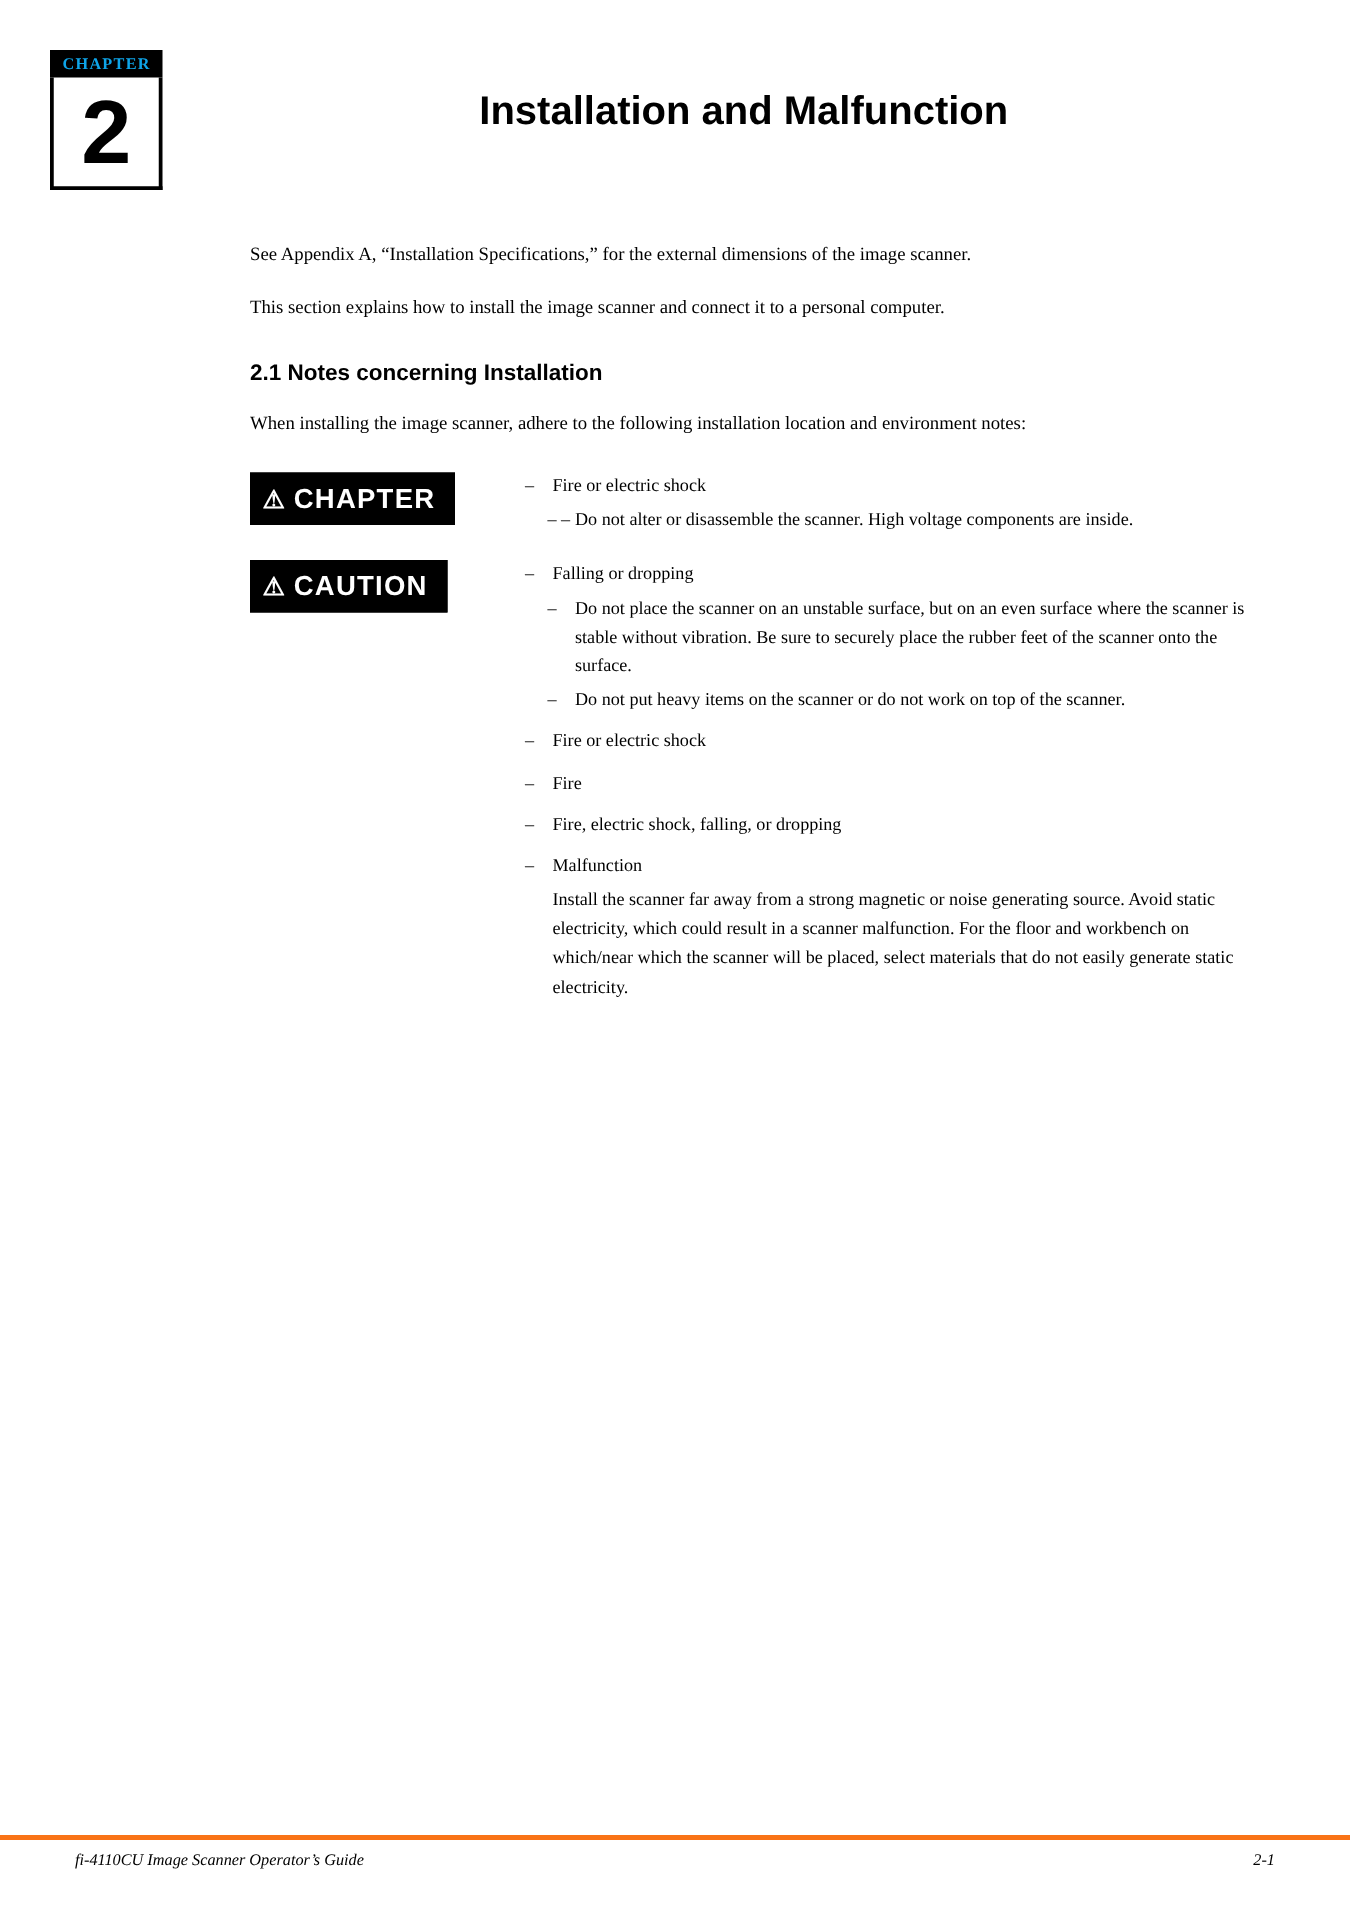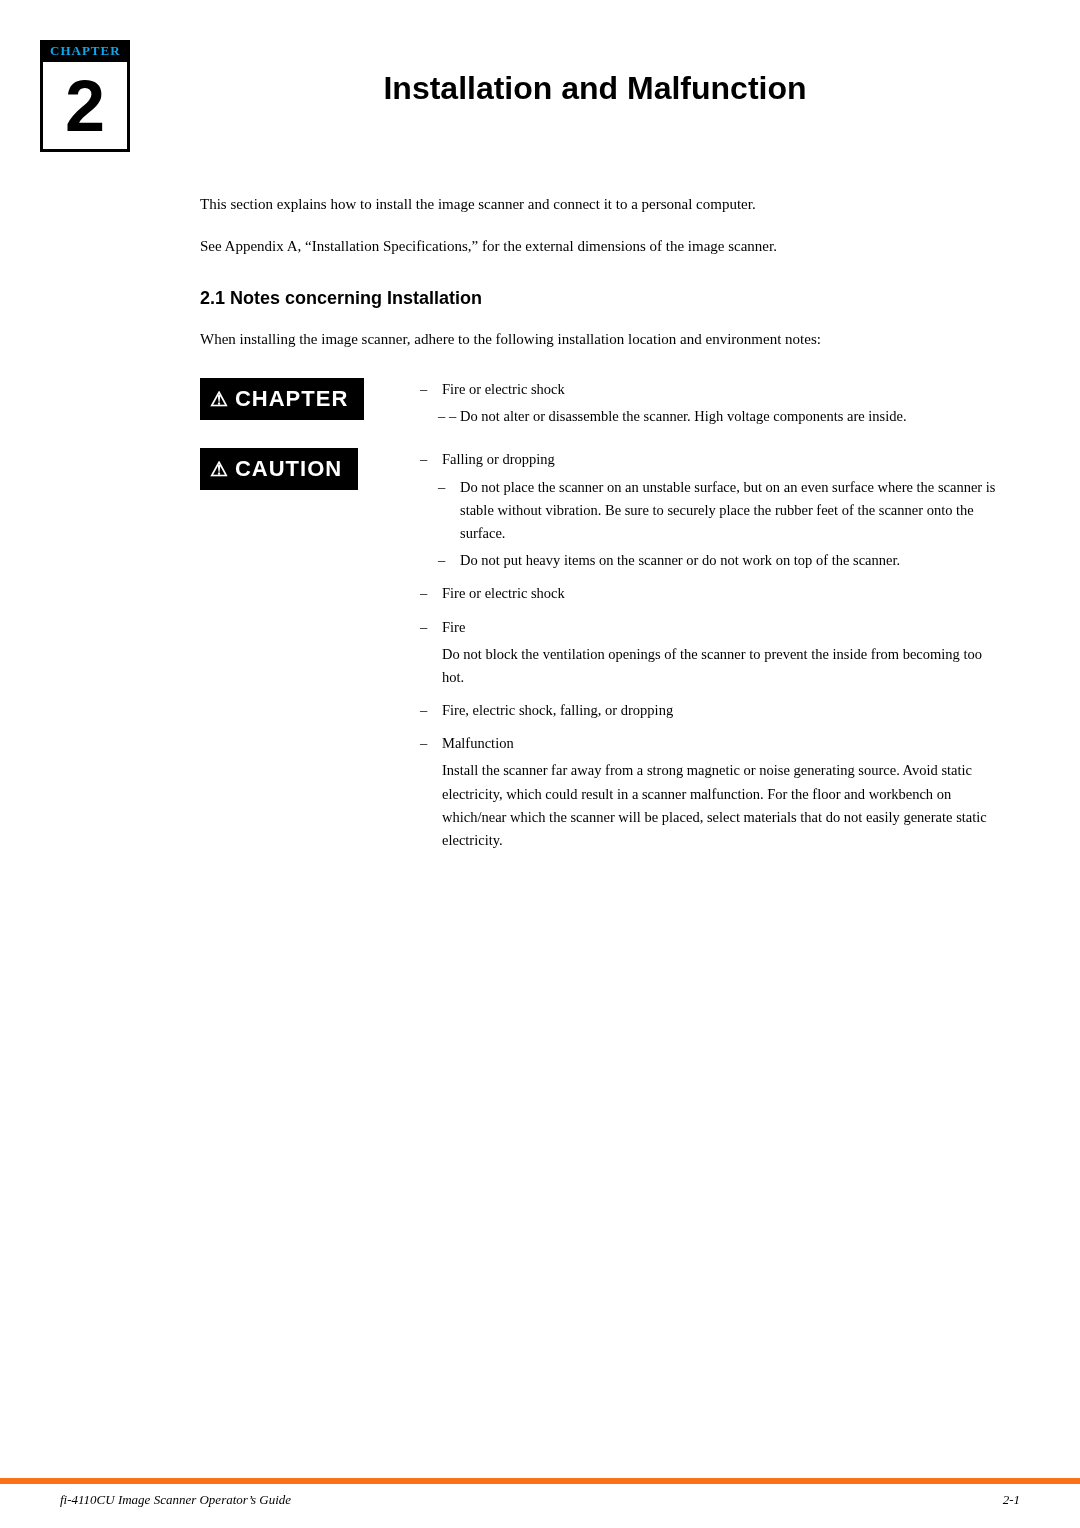--- a/index.html
+++ b/index.html
@@ -185,24 +185,24 @@
     }
 
     
     .page-footer {
       position: absolute;
       bottom: 20px;
       left: 0;
       right: 0;
       display: flex;
       justify-content: space-between;
-      padding: 0 60px;
+      padding: 12px 60px;
       font-size: 13px;
       font-style: italic;
-      border-top: 6px solid #f97316;
+      border-top: 4px solid #f97316;
       padding-top: 8px;
       margin-top: 33px;
     }
 
     .footer-title {
       font-style: italic;
     }
 
     .footer-page {
       font-style: italic;
@@ -216,22 +216,22 @@
   <div class="header-area">
     <div class="chapter-box">
       <div class="chapter-label">CHAPTER</div>
       <div class="chapter-number-box">2</div>
     </div>
     <div class="page-title">Installation and Malfunction</div>
   </div>
 
   <div class="content-area">
 
+    <p class="intro-text">See Appendix A, “Installation Specifications,” for the external dimensions of the image scanner.</p>
     <p class="intro-text">This section explains how to install the image scanner and connect it to a personal computer.</p>
-    <p class="intro-text">See Appendix A, “Installation Specifications,” for the external dimensions of the image scanner.</p>
 
     <div class="section-heading">2.1  Notes concerning Installation</div>
 
     <p class="section-intro">When installing the image scanner, adhere to the following installation location and environment notes:</p>
 
     <div class="notice-block">
       <div class="notice-badge-area">
         <div class="warning-badge">
           <span class="alert-icon">⚠</span>
           <span>CHAPTER</span>
@@ -280,21 +280,20 @@
             <span class="dash">–</span>
             <span class="item-text">Fire or electric shock</span>
           </div>
         </div>
 
         <div class="section-dash-block">
           <div class="dash-item">
             <span class="dash">–</span>
             <span class="item-text">Fire</span>
           </div>
-          <div class="sub-paragraph">Do not block the ventilation openings of the scanner to prevent the inside from becoming too hot.</div>
         </div>
 
         <div class="section-dash-block">
           <div class="dash-item">
             <span class="dash">–</span>
             <span class="item-text">Fire, electric shock, falling, or dropping</span>
           </div>
         </div>
 
         <div class="section-dash-block">

